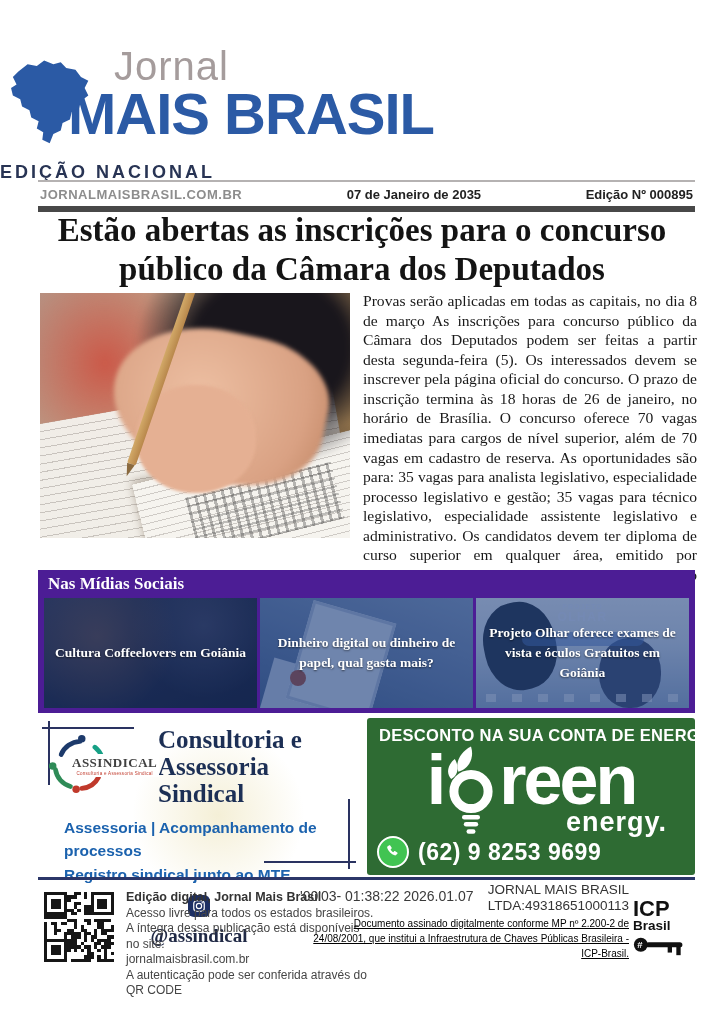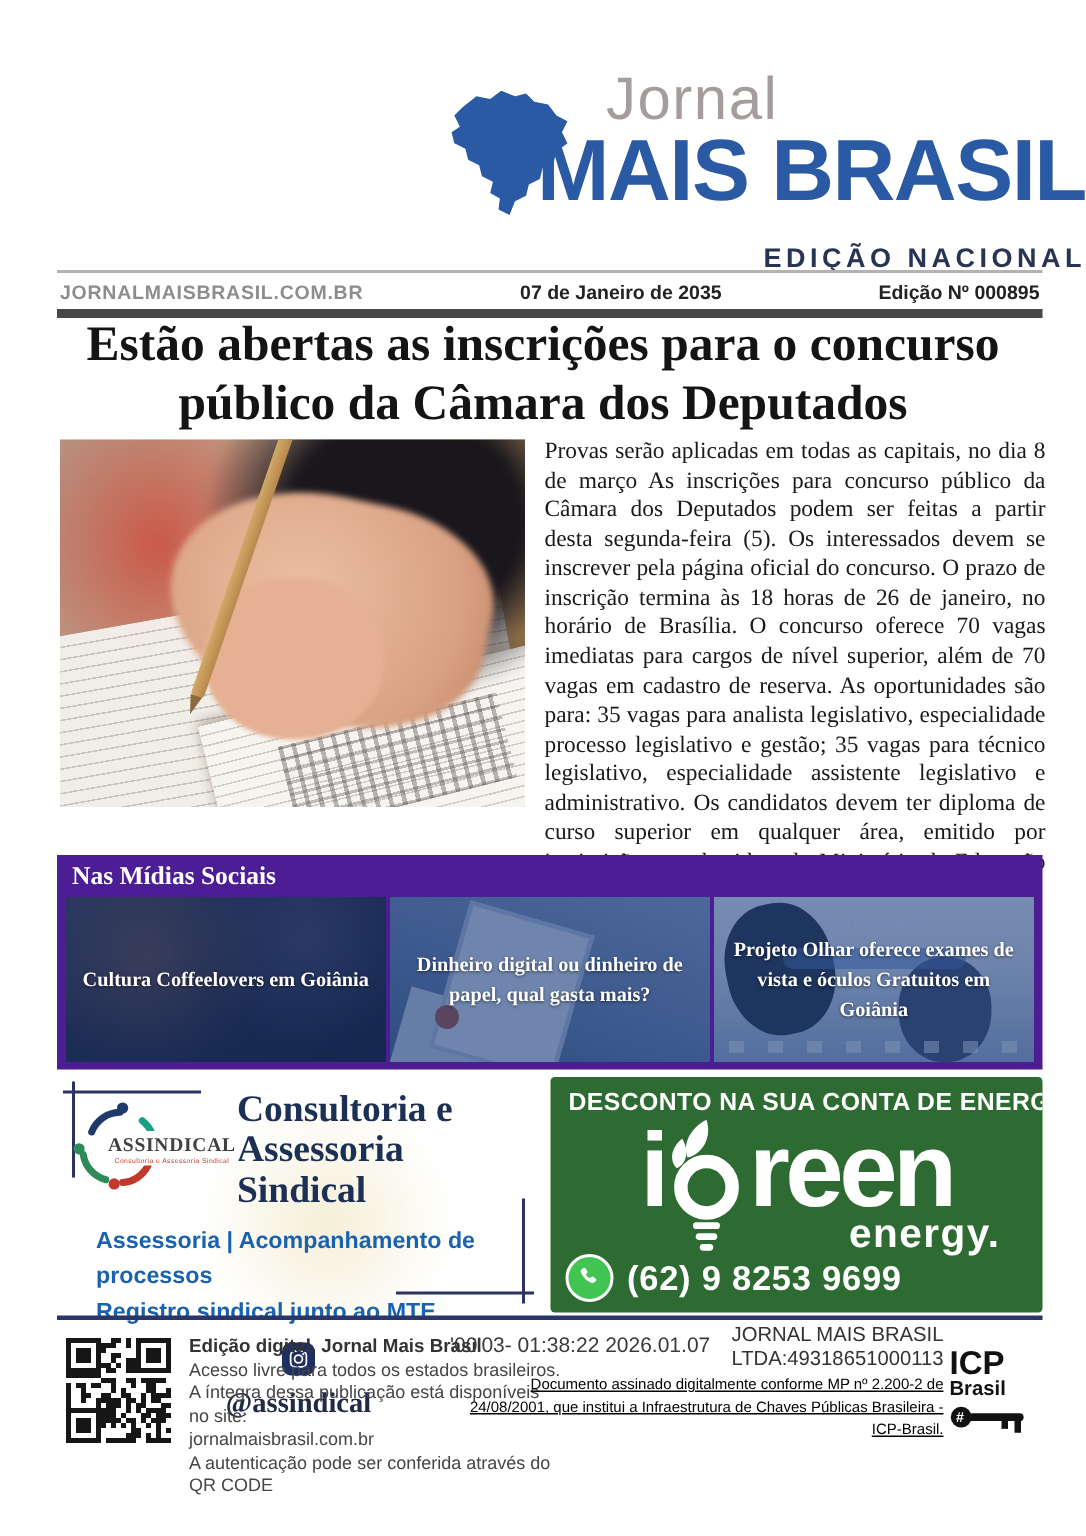--- a/index.html
+++ b/index.html
@@ -1,20 +1,20 @@
 <!DOCTYPE html>
 <html><head>
 <meta charset="utf-8">
 <style>
   html,body{margin:0;padding:0;background:#9a9a9a;}
   .page{width:724px;height:1024px;background:#fff;position:relative;margin:0 auto;overflow:hidden;
         font-family:"Liberation Sans",sans-serif;}
 
   
-  .masthead{position:absolute;top:46px;left:0;right:0;display:flex;flex-direction:column;align-items:flex-end;}
+  .masthead{position:absolute;top:46px;left:0;right:0;display:flex;flex-direction:column;align-items:flex-start;}
   .mast-row{display:flex;align-items:flex-start;}
   .map-wrap{width:92px;height:102px;margin-right:-24px;margin-top:4px;z-index:2;}
   .mast-text{display:flex;flex-direction:column;}
   .jornal{font-size:40px;color:#a59c9c;line-height:1;margin-left:46px;letter-spacing:1px;}
   .maisbrasil{font-size:58px;font-weight:bold;color:#2b5aa5;line-height:.95;letter-spacing:-1px;}
   .edition-label{margin-top:10px;font-size:18px;font-weight:bold;letter-spacing:3px;color:#283454;}
 
   
   .infobar{position:absolute;top:180px;left:38px;right:29px;border-top:2px solid #b5b2b2;}
   .infobar-row{display:flex;justify-content:space-between;align-items:center;padding:5px 2px 4px;}

